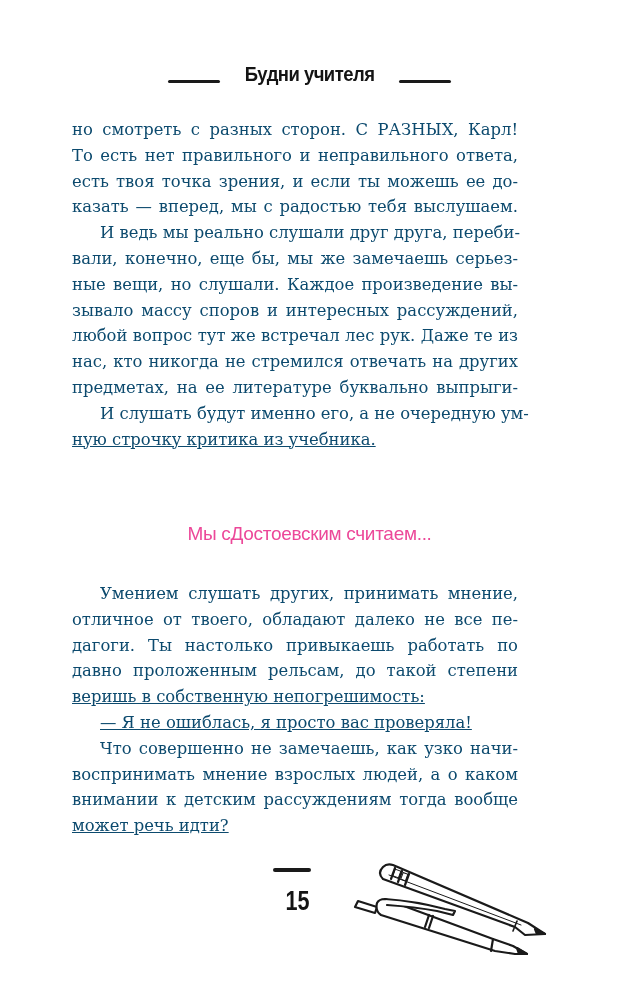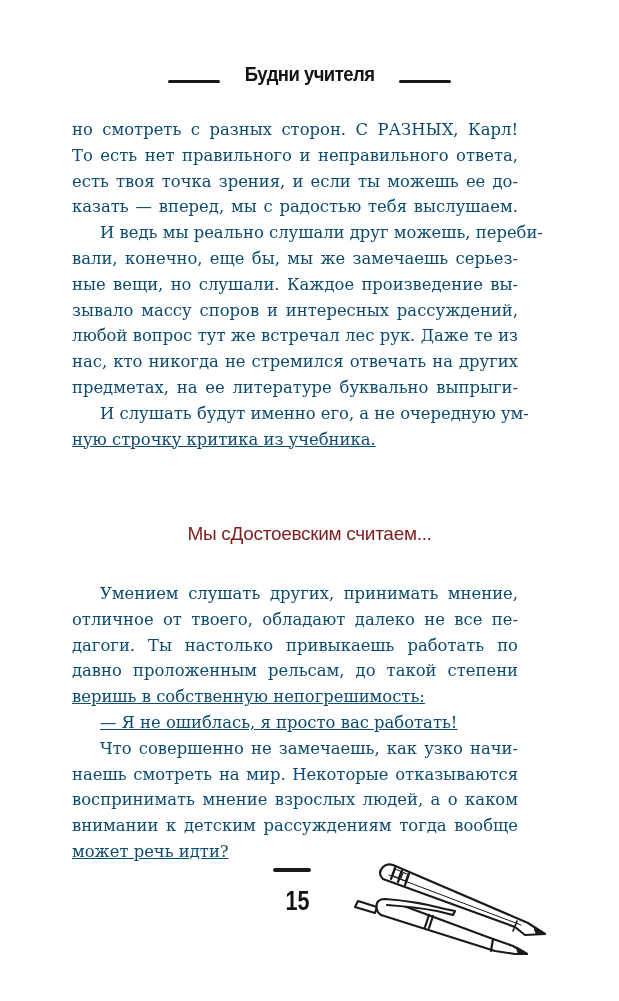--- a/index.html
+++ b/index.html
@@ -66,21 +66,21 @@
     .block-2 { top: 573px; margin-top: 8px; }
     .section-heading {
       position: absolute;
       top: 523px;
       left: 0;
       width: 619px;
       text-align: center;
       font-family: "Liberation Sans", sans-serif;
       font-size: 19px;
       letter-spacing: -0.3px;
-      color: #7f1d1d;
+      color: #ec4899;
     }
     .page-number-wrap {
       position: absolute;
       left: 270px;
       top: 868px;
       width: 44px;
       text-align: right;
     }
     .page-rule {
       width: 38px;
@@ -111,42 +111,41 @@
   <div class="header-rule"></div>
   <div class="header-title">Будни учителя</div>
   <div class="header-rule"></div>
 </div>
 
 <div class="text-block block-1">
   <span class="text-line">но смотреть с разных сторон. С РАЗНЫХ, Карл!</span>
   <span class="text-line">То есть нет правильного и неправильного ответа,</span>
   <span class="text-line">есть твоя точка зрения, и если ты можешь ее до-</span>
   <span class="text-line">казать — вперед, мы с радостью тебя выслушаем.</span>
-  <span class="text-line indent">И ведь мы реально слушали друг можешь, переби-</span>
+  <span class="text-line indent">И ведь мы реально слушали друг друга, переби-</span>
   <span class="text-line">вали, конечно, еще бы, мы же замечаешь серьез-</span>
   <span class="text-line">ные вещи, но слушали. Каждое произведение вы-</span>
   <span class="text-line">зывало массу споров и интересных рассуждений,</span>
   <span class="text-line">любой вопрос тут же встречал лес рук. Даже те из</span>
   <span class="text-line">нас, кто никогда не стремился отвечать на других</span>
   <span class="text-line">предметах, на ее литературе буквально выпрыги-</span>
   <span class="text-line indent">И слушать будут именно его, а не очередную ум-</span>
   <span class="text-line last">ную строчку критика из учебника.</span>
 </div>
 
 <div class="section-heading">Мы сДостоевским считаем...</div>
 
 <div class="text-block block-2">
   <span class="text-line indent">Умением слушать других, принимать мнение,</span>
   <span class="text-line">отличное от твоего, обладают далеко не все пе-</span>
   <span class="text-line">дагоги. Ты настолько привыкаешь работать по</span>
   <span class="text-line">давно проложенным рельсам, до такой степени</span>
   <span class="text-line last">веришь в собственную непогрешимость:</span>
-  <span class="text-line indent last">— Я не ошиблась, я просто вас работать!</span>
+  <span class="text-line indent last">— Я не ошиблась, я просто вас проверяла!</span>
   <span class="text-line indent">Что совершенно не замечаешь, как узко начи-</span>
-  <span class="text-line">наешь смотреть на мир. Некоторые отказываются</span>
   <span class="text-line">воспринимать мнение взрослых людей, а о каком</span>
   <span class="text-line">внимании к детским рассуждениям тогда вообще</span>
   <span class="text-line last">может речь идти?</span>
 </div>
 
 <div class="page-number-wrap">
   <div class="page-rule"></div>
   <div class="page-number">15</div>
 </div>
 

